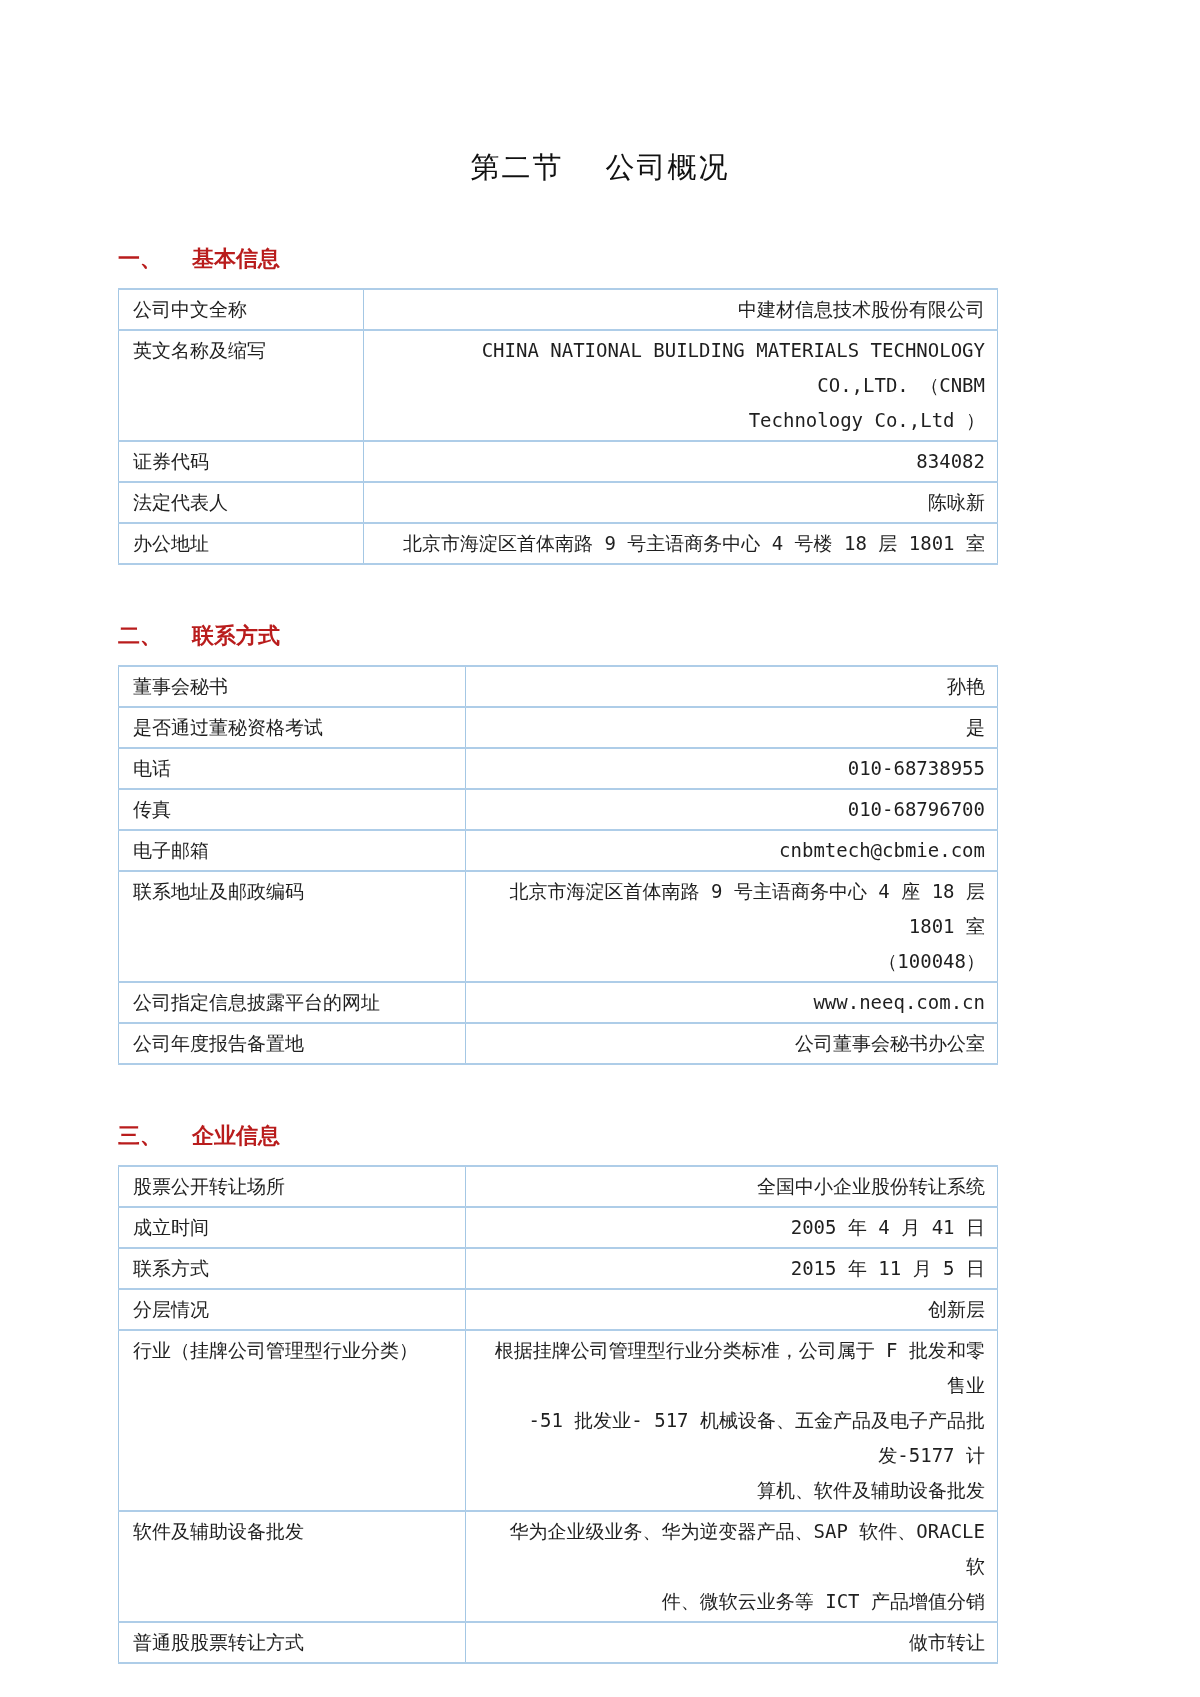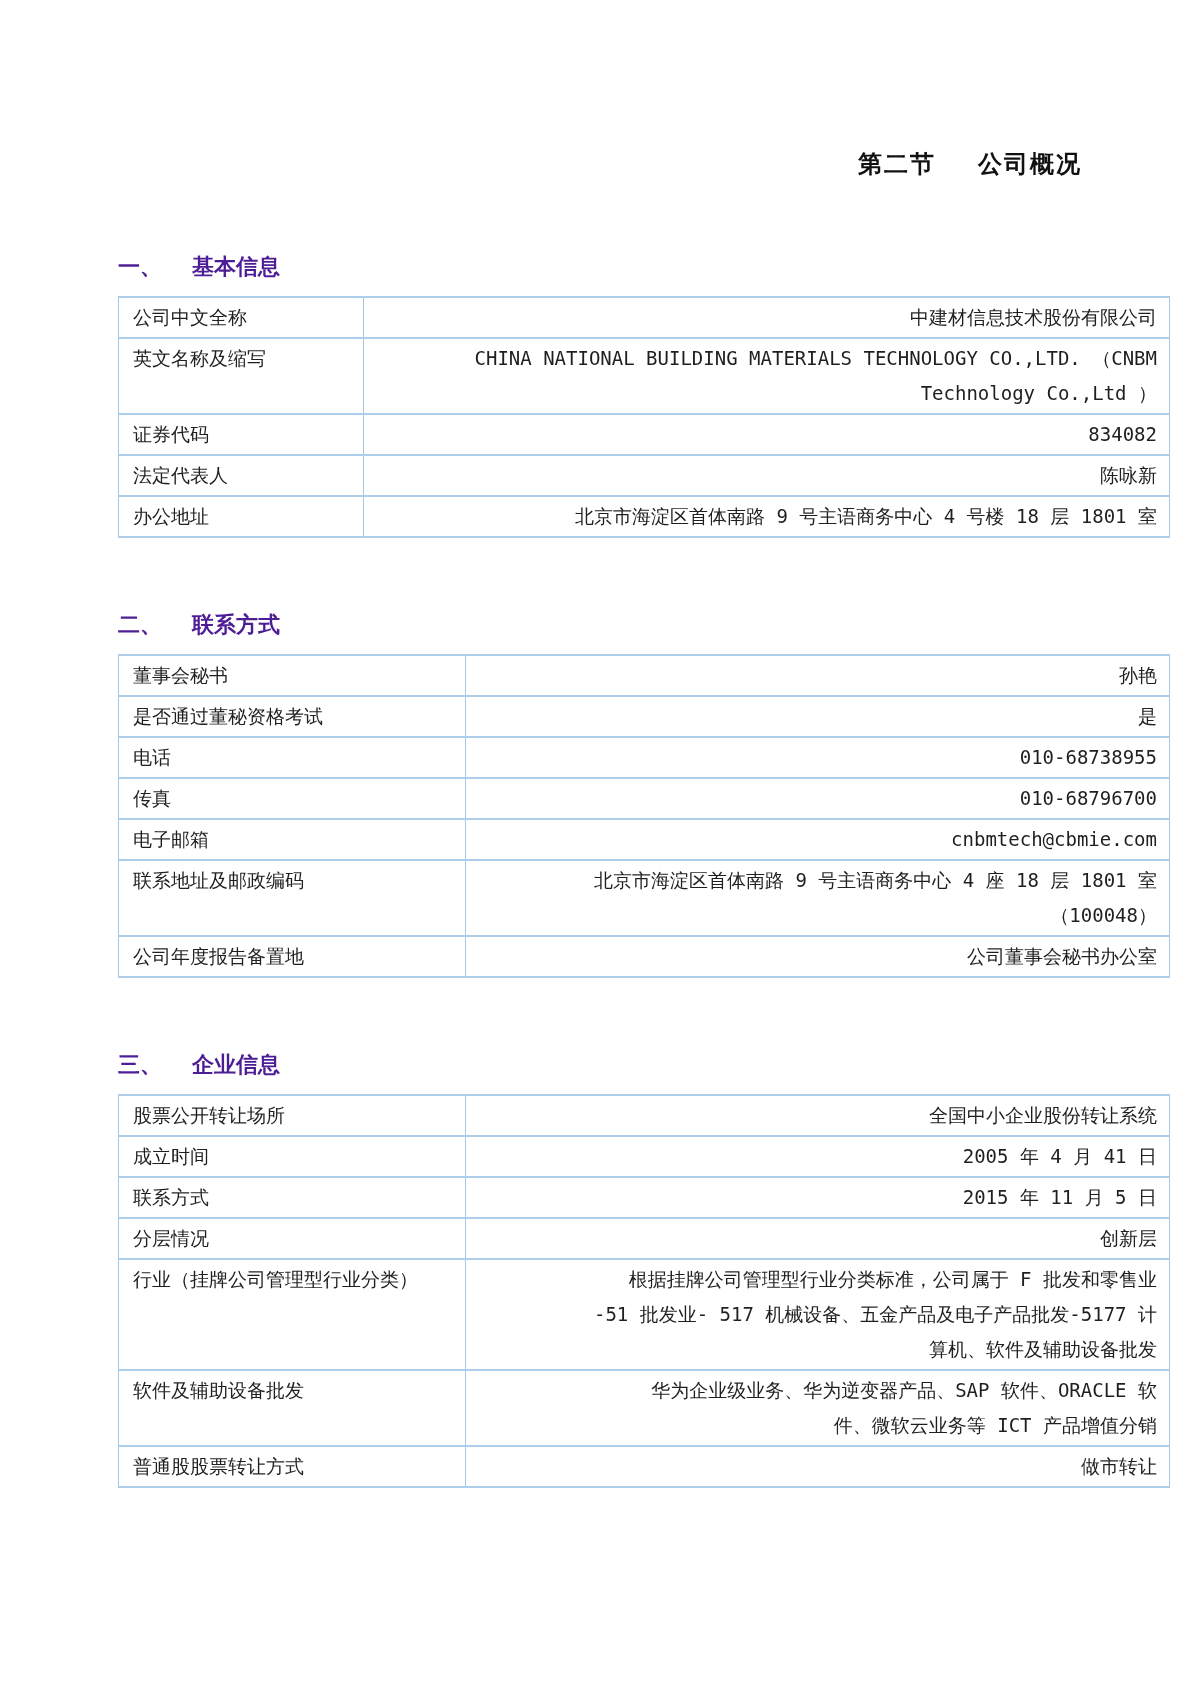--- a/index.html
+++ b/index.html
@@ -10,44 +10,44 @@
     font-family: "Liberation Serif", "DejaVu Serif", serif;
     color: #1f1f1f;
   }
   .page {
     width: 1200px;
     min-height: 1697px;
     padding: 148px 118px 60px 118px;
     background: #ffffff;
   }
   .doc-title {
-    text-align: right;
+    text-align: center;
     font-family: "Liberation Sans", "DejaVu Sans", sans-serif;
-    font-weight: bold;
-    font-size: 24px;
+    font-weight: normal;
+    font-size: 29px;
     letter-spacing: 2px;
     color: #111;
     margin-bottom: 44px;
   }
   .doc-title .gap { display: inline-block; width: 42px; }
   .section-heading {
     font-family: "Liberation Sans", "DejaVu Sans", sans-serif;
     font-weight: bold;
     font-size: 22px;
-    color: #4c1d95;
-    margin-top: 72px;
+    color: #b91c1c;
+    margin-top: 56px;
     margin-bottom: 14px;
   }
   .section-heading .num {
     display: inline-block;
     width: 74px;
   }
   table.info-table {
     border-collapse: collapse;
-    width: 1052px;
+    width: 880px;
     table-layout: fixed;
     border-radius: 26px;
   }
   table.info-table td {
     border-left: 1px solid #a4c7e4;
     border-right: 1px solid #a4c7e4;
     border-top: 2px solid #aecde8;
     border-bottom: 2px solid #aecde8;
     font-size: 19px;
     line-height: 35px;
@@ -139,20 +139,24 @@
           <tr>
             <td class="label">电子邮箱</td>
             <td class="value">cnbmtech@cbmie.com</td>
           </tr>
           <tr>
             <td class="label">联系地址及邮政编码</td>
             <td class="value">北京市海淀区首体南路 9 号主语商务中心 4 座 18 层 1801 室
 （100048）</td>
           </tr>
           <tr>
+            <td class="label">公司指定信息披露平台的网址</td>
+            <td class="value">www.neeq.com.cn</td>
+          </tr>
+          <tr>
             <td class="label">公司年度报告备置地</td>
             <td class="value">公司董事会秘书办公室</td>
           </tr>
         </tbody>
     </table>
   </div>
 
   <div class="section">
     <div class="section-heading">
       <span class="num">三、</span><span>企业信息</span>

